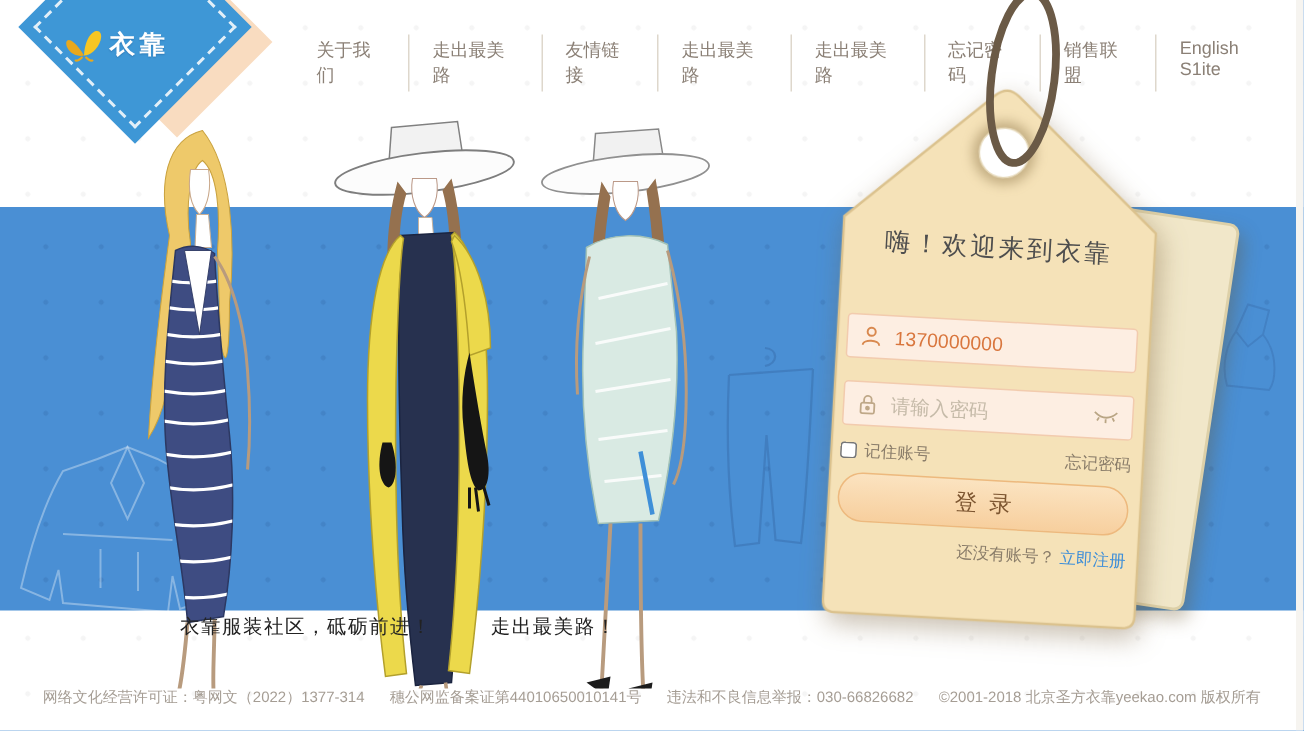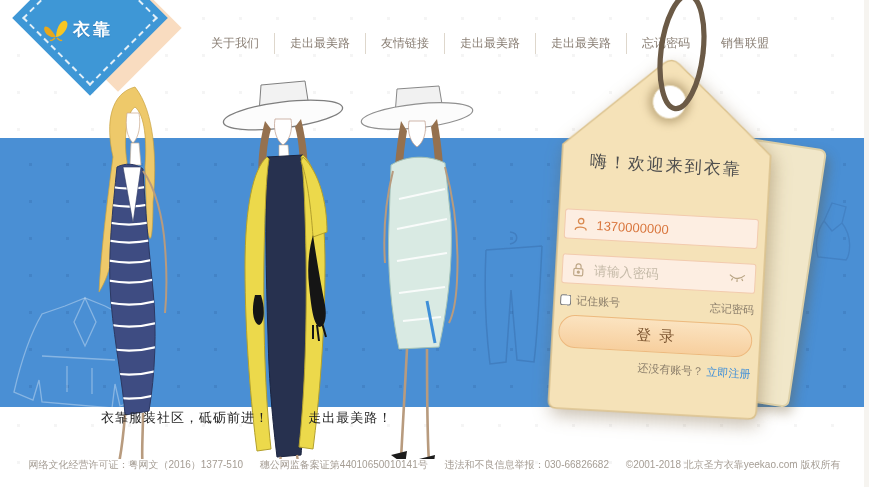--- a/index.html
+++ b/index.html
@@ -15,26 +15,26 @@
   
   .logo{position:absolute;left:0;top:0;width:200px;height:120px;z-index:6;cursor:pointer;}
   .diamond{position:absolute;transform:rotate(45deg);}
   .d-peach{left:73px;top:-17px;width:90px;height:90px;background:#f9dcc0;}
   .d-blue{left:35px;top:-37px;width:110px;height:110px;background:#3e97d6;}
   .d-blue::after{content:"";position:absolute;inset:7px;border:2px dashed rgba(255,255,255,.85);}
   .logo-inner{position:absolute;left:42px;top:16px;display:flex;align-items:center;gap:3px;}
   .logo-text{color:#fff;font-size:17px;font-weight:bold;letter-spacing:3px;
        font-family:"DejaVu Serif",serif;text-shadow:0 1px 1px rgba(0,40,90,.25);}
   
-  .nav{position:absolute;left:196px;top:33px;display:flex;z-index:6;}
+  .nav{position:absolute;left:196px;top:23px;display:flex;z-index:6;}
   .nav a{display:block;padding:2px 15px;font-size:12px;color:#8b8076;text-decoration:none;
        border-left:1px solid #ded7cc;cursor:pointer;}
   .nav a:first-child{border-left:none;}
   
-  .tagline{position:absolute;left:101px;top:409px;z-index:4;font-family:"DejaVu Serif",serif;
+  .tagline{position:absolute;left:120px;top:409px;z-index:4;font-family:"DejaVu Serif",serif;
        font-size:13px;color:#222;letter-spacing:1px;}
   .tagline .t2{margin-left:34px;}
   
   .tag-back{position:absolute;left:601px;top:133px;width:204px;height:257px;z-index:4;
        background:#f1e7c9;border:2px solid #ddd0a8;border-radius:7px;
        transform:rotate(8.5deg);box-shadow:4px 6px 12px rgba(105,82,40,.35);}
   .tag{position:absolute;left:558px;top:56px;width:228px;height:366px;z-index:5;
        transform:rotate(3.2deg);transform-origin:50% 0;}
   .tag>svg{position:absolute;inset:0;filter:drop-shadow(3px 6px 9px rgba(110,85,45,.38));}
   .rope{position:absolute;left:0;top:0;z-index:7;pointer-events:none;}
@@ -174,20 +174,21 @@
   </div>
 
   <nav class="nav">
     <a>关于我们</a>
     <a>走出最美路</a>
     <a>友情链接</a>
     <a>走出最美路</a>
     <a>走出最美路</a>
     <a>忘记密码</a>
     <a>销售联盟</a>
+    <a>English S1ite</a>
   </nav>
 
   <div class="tag-back"></div>
 
   <div class="tag">
     <svg width="228" height="366" viewBox="0 0 228 366">
       <path d="M10,94 L106,8 Q114,1 122,8 L218,94 L218,350 Q218,358 210,358 L18,358 Q10,358 10,350 Z" fill="#f5e2b8" stroke="#dbc28e" stroke-width="1.6"></path>
       <circle cx="114" cy="46" r="21" fill="rgba(120,95,50,.40)" style="filter:blur(4px)"></circle>
       <circle cx="114" cy="46" r="16.5" fill="#ffffff" stroke="#e6d9ba"></circle>
     </svg>
@@ -238,19 +239,19 @@
   <svg class="rope" width="869" height="130" viewBox="0 0 869 130">
     <ellipse cx="682" cy="52" rx="21" ry="57" transform="rotate(7 682 52)" fill="none" stroke="#6b5a46" stroke-width="5.2"></ellipse>
   </svg>
 
   <div class="tagline">
     <span class="t1">衣靠服装社区，砥砺前进！</span>
     <span class="t2">走出最美路！</span>
   </div>
 
   <div class="footer">
-    <span>网络文化经营许可证：粤网文（2016）1377-510</span>
+    <span>网络文化经营许可证：粤网文（2022）1377-314</span>
     <span>穗公网监备案证第44010650010141号</span>
     <span>违法和不良信息举报：030-66826682</span>
     <span>©2001-2018 北京圣方衣靠yeekao.com 版权所有</span>
   </div>
 
 </div>
 
 </body></html>

